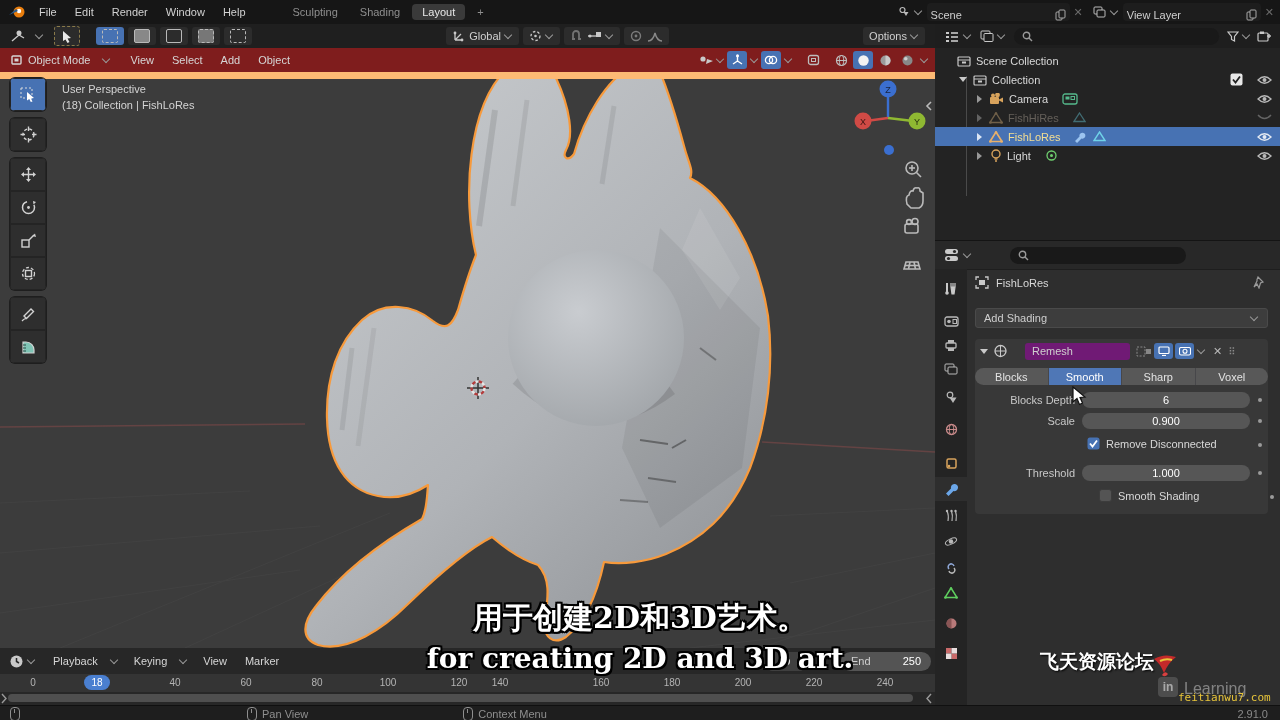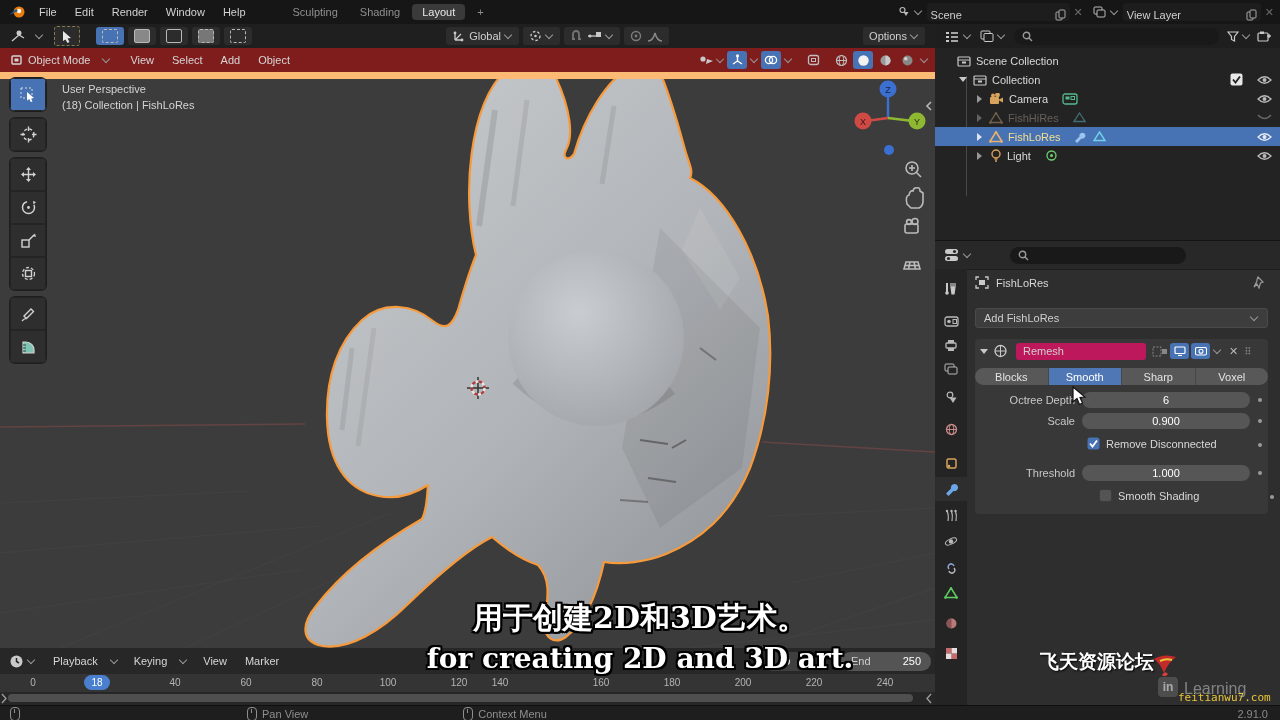--- a/index.html
+++ b/index.html
@@ -694,34 +694,34 @@
       <svg width="14" height="13">
           <path d="M1,4 L1,1 L4,1 M10,1 L13,1 L13,4 M13,9 L13,12 L10,12 M4,12 L1,12 L1,9" stroke="#c9c9c9" fill="none" stroke-width="1.3"></path>
           <rect x="4" y="4" width="6" height="5" fill="#c9c9c9"></rect>
         </svg>
       <span style="margin-left:7px;color:#d8d8d8">FishLoRes</span>
     </div>
     <svg class="abs" style="left:318px;top:35px" width="13" height="13">
         <path d="M5,1 L10,6 L7.5,7 L6,12 L4,8 L1,11 L4,5 L4,3.5 Z" fill="none" stroke="#9a9a9a" stroke-width="1.2"></path>
       </svg>
     <div class="flex" style="position:absolute;left:40px;top:67px;width:293px;height:20px;background:#3d3d3d;border:1px solid #4a4a4a;border-radius:3px;padding:0 8px;box-sizing:border-box">
-      <span>Add FishLoRes</span>
+      <span>Add Shading</span>
       <span style="flex:1"></span>
         <span class="cv"></span>
     </div>
 
     <div class="abs" style="left:40px;top:98px;width:293px;height:175px;background:#383838;border-radius:4px">
       <div class="flex" style="height:24px;padding:0 5px">
         <span class="tri-d"></span>
         <svg width="15" height="14" style="margin-left:5px">
             <circle cx="7.5" cy="7" r="5.5" fill="none" stroke="#c9c9c9" stroke-width="1.3"></circle>
             <line x1="7.5" y1="1.5" x2="7.5" y2="12.5" stroke="#c9c9c9"></line>
             <line x1="2" y1="7" x2="13" y2="7" stroke="#c9c9c9"></line>
           </svg>
-        <div class="flex" style="margin-left:8px;width:130px;height:17px;background:#be185d;border-radius:3px;padding:0 7px;box-sizing:border-box">
+        <div class="flex" style="margin-left:17px;width:105px;height:17px;background:#701a75;border-radius:3px;padding:0 7px;box-sizing:border-box">
           <span>Remesh</span>
         </div>
         <svg width="16" height="13" style="margin-left:6px;opacity:.55">
             <rect x="1" y="2" width="8" height="9" fill="none" stroke="#c9c9c9" stroke-dasharray="2 1.4"></rect>
             <rect x="10" y="4" width="5" height="5" fill="#c9c9c9"></rect>
           </svg>
         <div class="hbtn on" style="width:19px;height:16px">
             <svg width="12" height="10">
               <rect x="1" y="1" width="10" height="6.5" rx="1" fill="none" stroke="#fff" stroke-width="1.2"></rect>
               <line x1="4" y1="9.5" x2="8" y2="9.5" stroke="#fff" stroke-width="1.2"></line>
@@ -737,21 +737,21 @@
         <span style="margin-left:7px;color:#b9b9b9">✕</span>
         <span style="margin-left:6px;color:#8a8a8a;font-size:10px;letter-spacing:1px">⠿</span>
       </div>
       <div class="flex" style="margin:5px 0 0 0;border-radius:9px;overflow:hidden">
         <div class="seg">Blocks</div>
         <div class="seg on">Smooth</div>
         <div class="seg">Sharp</div>
         <div class="seg" style="border-right:none">Voxel</div>
       </div>
       <div class="abs" style="top:53px;width:293px;height:16px">
-        <span class="plbl">Octree Depth</span>
+        <span class="plbl">Blocks Depth</span>
         <div class="pfield">
             <span>6</span>
           </div>
         <span class="pdot"></span>
       </div>
       <div class="abs" style="top:74px;width:293px;height:16px">
         <span class="plbl">Scale</span>
         <div class="pfield">
             <span>0.900</span>
           </div>

